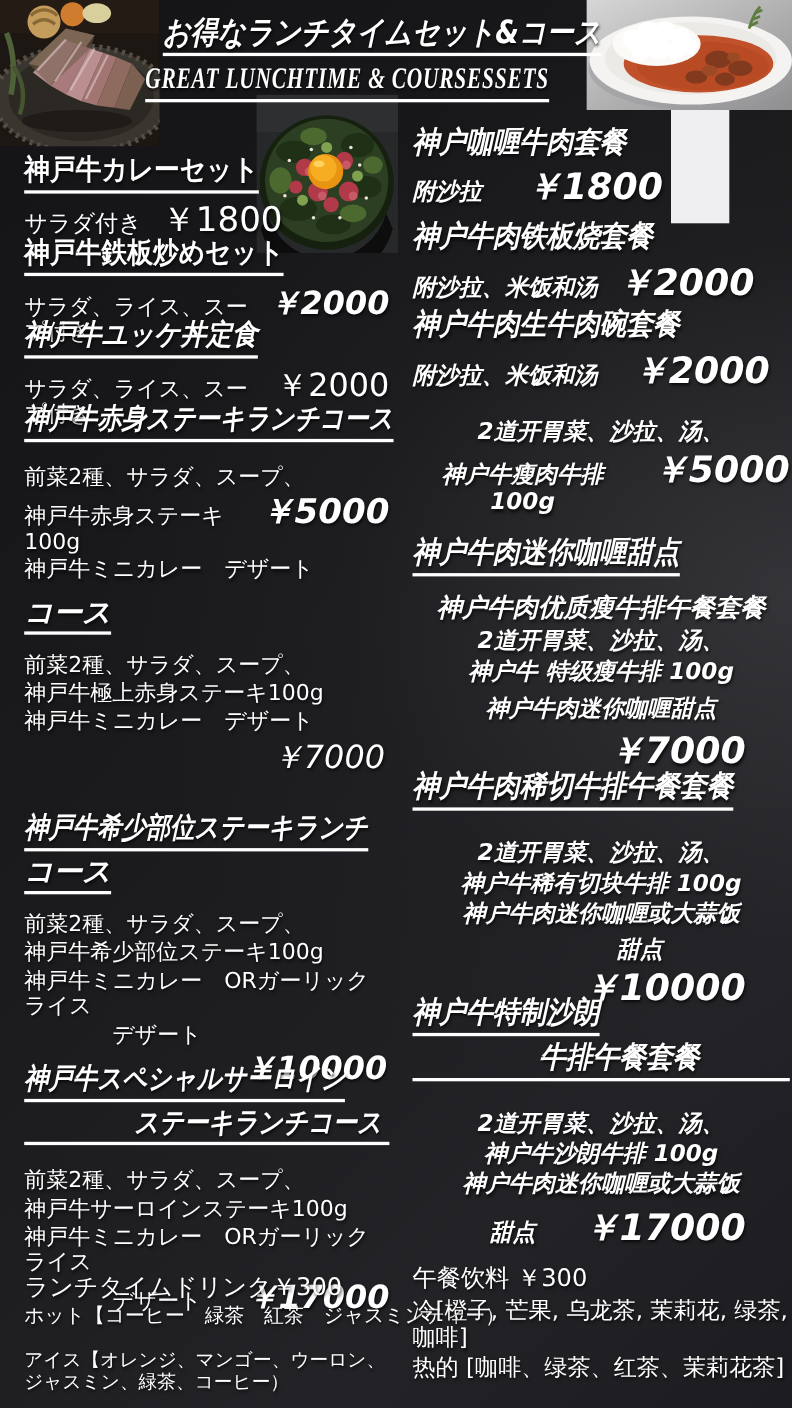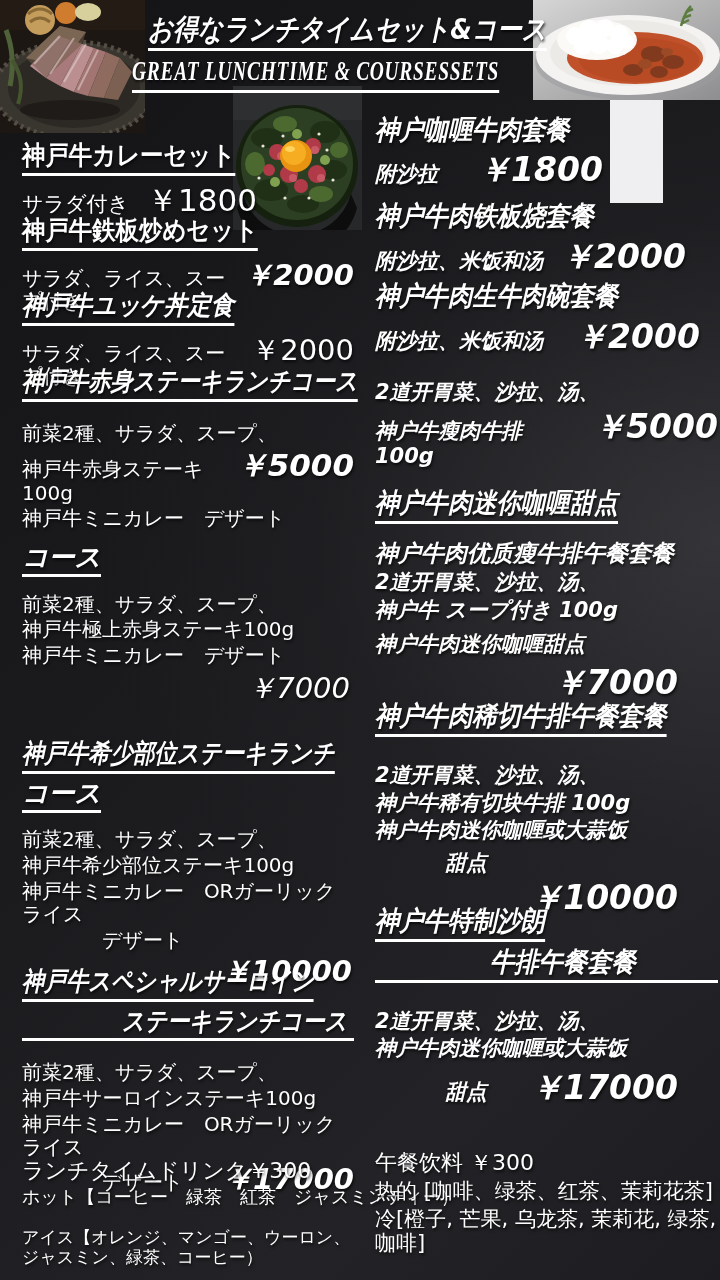--- a/index.html
+++ b/index.html
@@ -14,21 +14,21 @@
   .abs{position:absolute;}
   .txt{text-shadow:1px 2px 3px rgba(0,0,0,.75);line-height:1.18;}
   .cond{transform:scaleX(.85);transform-origin:0 50%;white-space:nowrap;display:inline-block;}
   .cond9{transform:scaleX(.9);transform-origin:0 50%;white-space:nowrap;display:inline-block;}
   .ital{font-style:italic;}
   .u span{border-bottom:3px solid #fff;padding-bottom:2px;}
   .ufull{border-bottom:3px solid #fff;padding-bottom:2px;}
   .h-l{font-size:26px;font-weight:bold;}
   .h-r{font-size:27px;font-weight:bold;font-style:italic;}
   .b-l{font-size:20px;}
-  .b-r{font-size:21px;font-weight:bold;font-style:italic;}
+  .b-r{font-size:21px;font-weight:bold;font-style:italic;text-align:center;}
   .pL{font-size:31px;font-weight:normal;}
   .pBI{font-size:29px;font-weight:bold;font-style:italic;}
   .pBIlg{font-size:33px;font-weight:bold;font-style:italic;}
   .pR{font-size:29px;font-weight:normal;}
   .row{display:flex;align-items:baseline;gap:18px;}
   .right{text-align:right;font-style:italic;}
   .photo{position:absolute;overflow:hidden;}
   .whitestrip{position:absolute;background:#efeef0;}
   .title-jp{font-size:29px;font-weight:bold;font-style:italic;}
   .title-en{font-size:27px;font-weight:bold;font-style:italic;letter-spacing:1px;}
@@ -279,45 +279,46 @@
       </div>
     </div>
 
     <div class="abs txt" style="top:487px;width:343px;">
       <div class="h-r u"><span class="cond9">神户牛肉迷你咖喱甜点</span></div>
     </div>
 
     <div class="abs txt" style="top:540px;width:343px;">
       <div class="b-r" style="font-size:23px;">神户牛肉优质瘦牛排午餐套餐</div>
       <div class="b-r" style="margin-top:3px;">2道开胃菜、沙拉、汤、</div>
-      <div class="b-r" style="margin-top:3px;">神户牛 スープ付き 100g</div>
+      <div class="b-r" style="margin-top:3px;">神户牛 特级瘦牛排 100g</div>
       <div class="b-r" style="margin-top:9px;">神户牛肉迷你咖喱甜点</div>
       <div class="pBIlg right" style="margin-top:8px;padding-right:40px;">￥7000</div>
     </div>
 
     <div class="abs txt" style="top:700px;width:343px;">
       <div class="h-r u"><span class="cond9">神户牛肉稀切牛排午餐套餐</span></div>
       <div class="b-r" style="margin-top:26px;">2道开胃菜、沙拉、汤、</div>
       <div class="b-r" style="margin-top:3px;">神户牛稀有切块牛排 100g</div>
       <div class="b-r" style="margin-top:3px;">神户牛肉迷你咖喱或大蒜饭</div>
       <div class="b-r" style="margin-top:8px;padding-left:70px;">甜点</div>
       <div class="pBIlg right" style="margin-top:3px;padding-right:40px;">￥10000</div>
     </div>
 
     <div class="abs txt" style="top:905px;width:343px;">
       <div class="h-r u"><span class="cond9">神户牛特制沙朗</span></div>
       <div class="h-r ufull" style="margin-top:4px;padding-left:115px;"><span class="cond9">牛排午餐套餐</span></div>
       <div class="b-r" style="margin-top:26px;">2道开胃菜、沙拉、汤、</div>
+      <div class="b-r" style="margin-top:3px;">神户牛沙朗牛排 100g</div>
       <div class="b-r" style="margin-top:3px;">神户牛肉迷你咖喱或大蒜饭</div>
       <div class="row" style="margin-top:8px;">
         <span class="b-r" style="padding-left:70px;">甜点</span>
         <span class="pBIlg" style="margin-left:auto;padding-right:40px;">￥17000</span>
       </div>
     </div>
 
     <div class="abs txt" style="top:1150px;width:343px;">
       <div style="font-size:22px;">午餐饮料 ￥300</div>
+      <div style="font-size:21px;margin-top:3px;">冷[橙子, 芒果, 乌龙茶, 茉莉花, 绿茶, 咖啡]</div>
       <div style="font-size:21px;margin-top:3px;">热的 [咖啡、绿茶、红茶、茉莉花茶]</div>
-      <div style="font-size:21px;margin-top:3px;">冷[橙子, 芒果, 乌龙茶, 茉莉花, 绿茶, 咖啡]</div>
     </div>
   </div>
 
 </div>
 
 </body></html>

